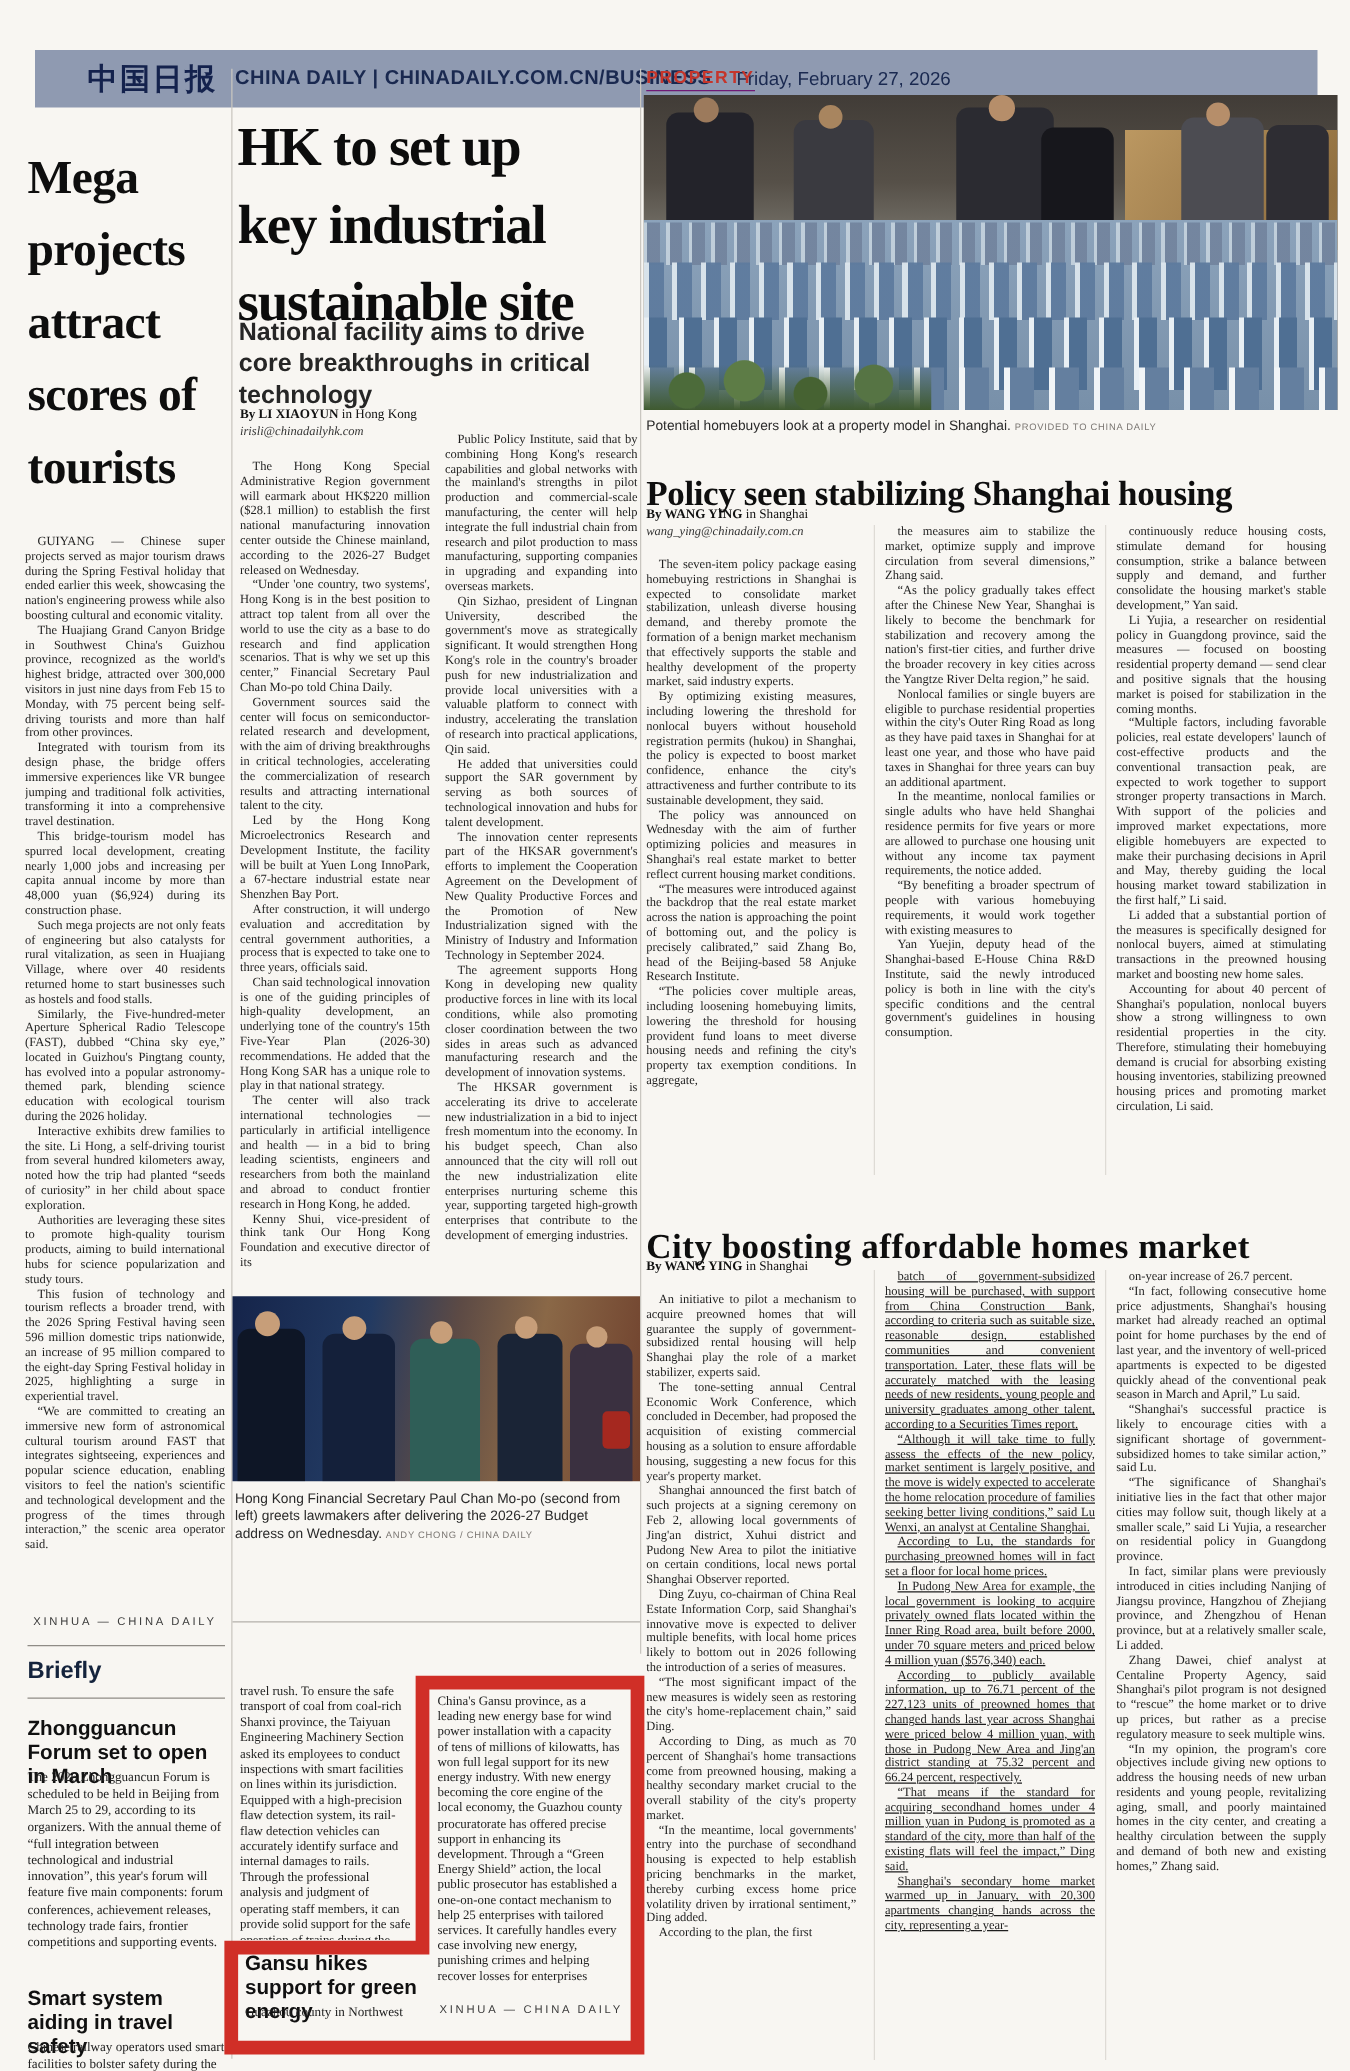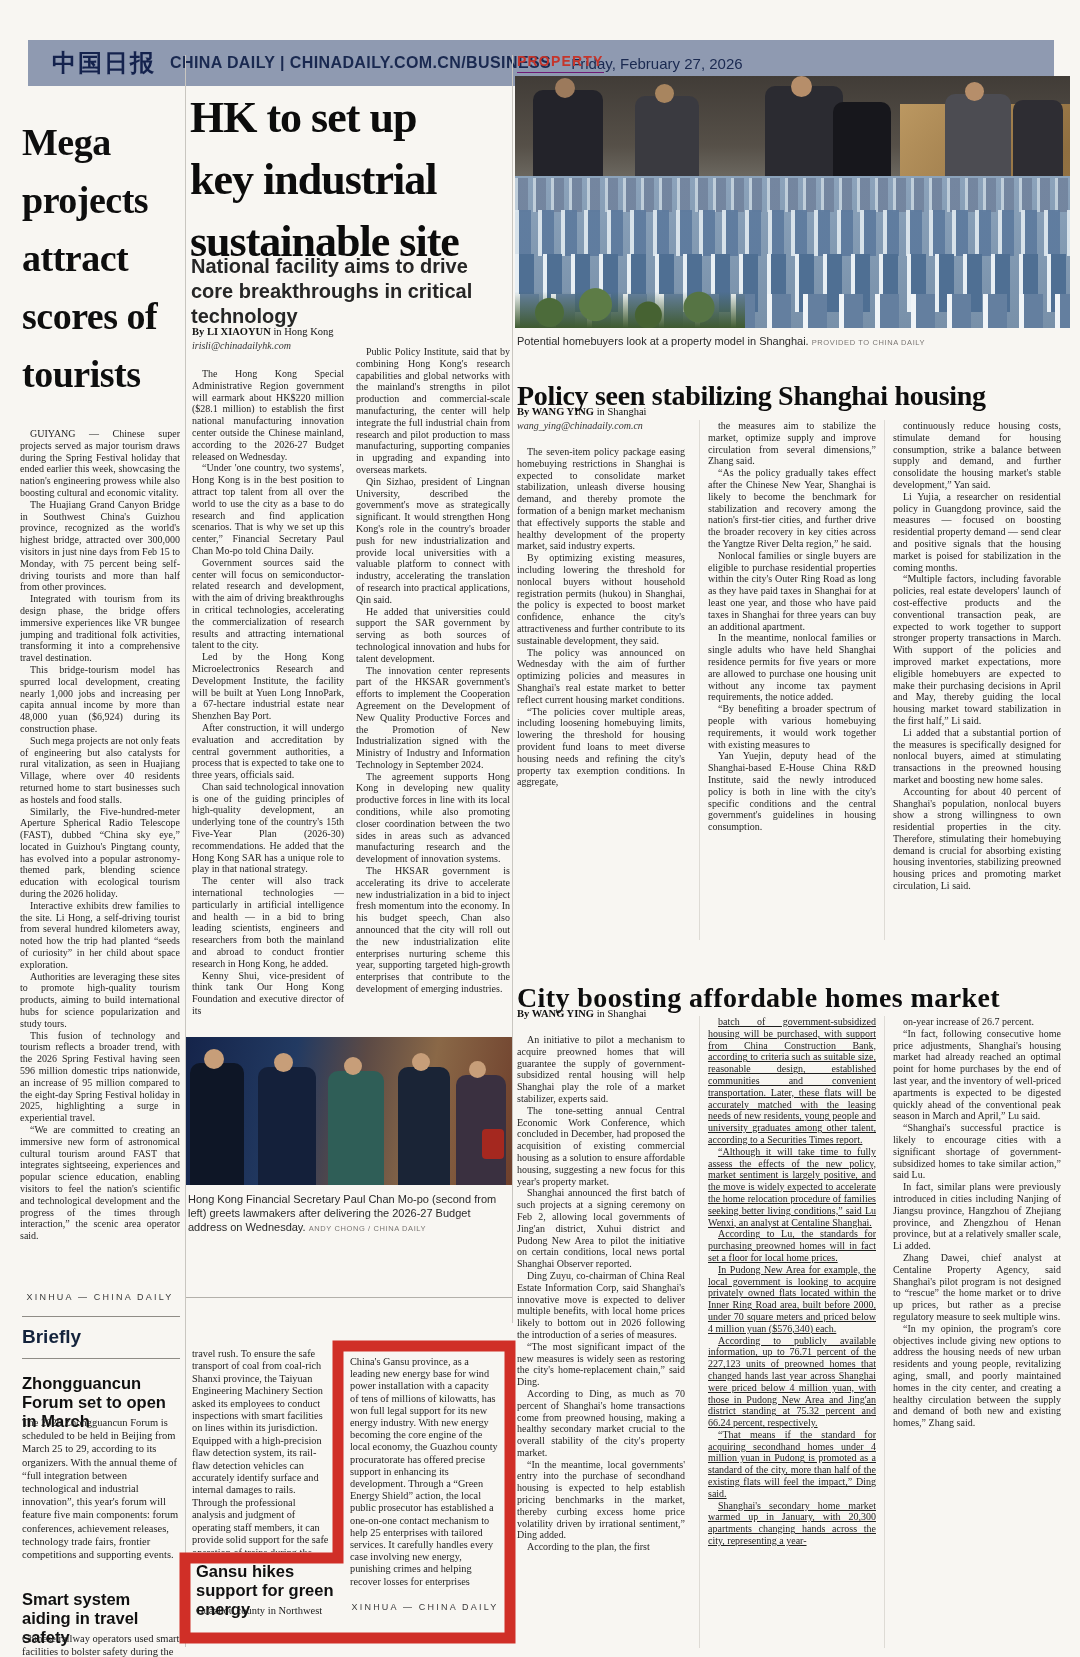--- a/index.html
+++ b/index.html
@@ -1,19 +1,19 @@
 <!DOCTYPE html>
 <html lang="en"><head>
 <meta charset="utf-8">
 <style>
   html,body{margin:0;padding:0;background:#e3e1dd;}
   #page{position:relative;width:1080px;height:1657px;background:#f8f6f2;font-family:"Liberation Serif",serif;overflow:hidden;margin:0 auto;box-shadow:0 0 6px rgba(0,0,0,.25);}
   .abs{position:absolute;}
   
-  #masthead{left:28px;top:40px;width:1026px;height:46px;background:#8f9ab1;display:flex;align-items:center;padding:0 0 0 24px;box-sizing:border-box;}
+  #masthead{left:28px;top:40px;width:1026px;height:46px;background:#8f9ab1;display:flex;align-items:center;padding:0 0 0 42px;box-sizing:border-box;}
   #masthead .cnlogo{font:700 24px/1 "DejaVu Serif",serif;color:#14224d;margin-right:14px;letter-spacing:2px;}
   #masthead .brand{font:700 16px/1 "Liberation Sans",sans-serif;color:#1a2950;letter-spacing:.4px;}
   #masthead .mdate{font:400 15px/1 "Liberation Sans",sans-serif;color:#1a2950;margin-left:20px;}
   
   .news{font-family:"Liberation Serif",serif;font-size:10px;line-height:11.8px;color:#1e1e1e;text-align:justify;overflow:hidden;hyphens:auto;}
   .para{margin:0;text-indent:10px;}
   .vrule{width:1px;background:#c9c6c0;}
   .vrule-lite{width:1px;background:#dedbd5;}
   .hrule{height:1px;background:#8f8c86;}
   
@@ -192,20 +192,21 @@
 
   <h2 class="abs headline-r" style="left:517px;top:356px;width:553px;">Policy seen stabilizing Shanghai housing</h2>
   <div class="abs byline" style="left:517px;top:406px;width:168px;">
     <span class="bb">By WANG YING </span><span>in Shanghai</span>
   </div>
   <div class="abs bymail" style="left:517px;top:420px;width:168px;">wang_ying@chinadaily.com.cn</div>
   <div class="abs news" style="left:517px;top:446px;width:168px;height:496px;">
       <p class="para">The seven-item policy package easing homebuying restrictions in Shanghai is expected to consolidate market stabilization, unleash diverse housing demand, and thereby promote the formation of a benign market mechanism that effectively supports the stable and healthy development of the property market, said industry experts.</p>
       <p class="para">By optimizing existing measures, including lowering the threshold for nonlocal buyers without household registration permits (hukou) in Shanghai, the policy is expected to boost market confidence, enhance the city's attractiveness and further contribute to its sustainable development, they said.</p>
       <p class="para">The policy was announced on Wednesday with the aim of further optimizing policies and measures in Shanghai's real estate market to better reflect current housing market conditions.</p>
+      <p class="para">“The measures were introduced against the backdrop that the real estate market across the nation is approaching the point of bottoming out, and the policy is precisely calibrated,” said Zhang Bo, head of the Beijing-based 58 Anjuke Research Institute.</p>
       <p class="para">“The policies cover multiple areas, including loosening homebuying limits, lowering the threshold for housing provident fund loans to meet diverse housing needs and refining the city's property tax exemption conditions. In aggregate,</p>
     </div>
   <div class="abs news" style="left:708px;top:420px;width:168px;height:522px;">
       <p class="para">the measures aim to stabilize the market, optimize supply and improve circulation from several dimensions,” Zhang said.</p>
       <p class="para">“As the policy gradually takes effect after the Chinese New Year, Shanghai is likely to become the benchmark for stabilization and recovery among the nation's first-tier cities, and further drive the broader recovery in key cities across the Yangtze River Delta region,” he said.</p>
       <p class="para">Nonlocal families or single buyers are eligible to purchase residential properties within the city's Outer Ring Road as long as they have paid taxes in Shanghai for at least one year, and those who have paid taxes in Shanghai for three years can buy an additional apartment.</p>
       <p class="para">In the meantime, nonlocal families or single adults who have held Shanghai residence permits for five years or more are allowed to purchase one housing unit without any income tax payment requirements, the notice added.</p>
       <p class="para">“By benefiting a broader spectrum of people with various homebuying requirements, it would work together with existing measures to</p>
       <p class="para">Yan Yuejin, deputy head of the Shanghai-based E-House China R&amp;D Institute, said the newly introduced policy is both in line with the city's specific conditions and the central government's guidelines in housing consumption.</p>
     </div>
@@ -237,18 +238,19 @@
       <p class="para">According to Lu, the standards for purchasing preowned homes will in fact set a floor for local home prices.</p>
       <p class="para">In Pudong New Area for example, the local government is looking to acquire privately owned flats located within the Inner Ring Road area, built before 2000, under 70 square meters and priced below 4 million yuan ($576,340) each.</p>
       <p class="para">According to publicly available information, up to 76.71 percent of the 227,123 units of preowned homes that changed hands last year across Shanghai were priced below 4 million yuan, with those in Pudong New Area and Jing'an district standing at 75.32 percent and 66.24 percent, respectively.</p>
       <p class="para">“That means if the standard for acquiring secondhand homes under 4 million yuan in Pudong is promoted as a standard of the city, more than half of the existing flats will feel the impact,” Ding said.</p>
       <p class="para">Shanghai's secondary home market warmed up in January, with 20,300 apartments changing hands across the city, representing a year-</p>
     </div>
   <div class="abs news" style="left:893px;top:1016px;width:168px;height:632px;">
       <p class="para">on-year increase of 26.7 percent.</p>
       <p class="para">“In fact, following consecutive home price adjustments, Shanghai's housing market had already reached an optimal point for home purchases by the end of last year, and the inventory of well-priced apartments is expected to be digested quickly ahead of the conventional peak season in March and April,” Lu said.</p>
       <p class="para">“Shanghai's successful practice is likely to encourage cities with a significant shortage of government-subsidized homes to take similar action,” said Lu.</p>
+      <p class="para">“The significance of Shanghai's initiative lies in the fact that other major cities may follow suit, though likely at a smaller scale,” said Li Yujia, a researcher on residential policy in Guangdong province.</p>
       <p class="para">In fact, similar plans were previously introduced in cities including Nanjing of Jiangsu province, Hangzhou of Zhejiang province, and Zhengzhou of Henan province, but at a relatively smaller scale, Li added.</p>
       <p class="para">Zhang Dawei, chief analyst at Centaline Property Agency, said Shanghai's pilot program is not designed to “rescue” the home market or to drive up prices, but rather as a precise regulatory measure to seek multiple wins.</p>
       <p class="para">“In my opinion, the program's core objectives include giving new options to address the housing needs of new urban residents and young people, revitalizing aging, small, and poorly maintained homes in the city center, and creating a healthy circulation between the supply and demand of both new and existing homes,” Zhang said.</p>
     </div>
 
 </div>
 
 </body></html>

